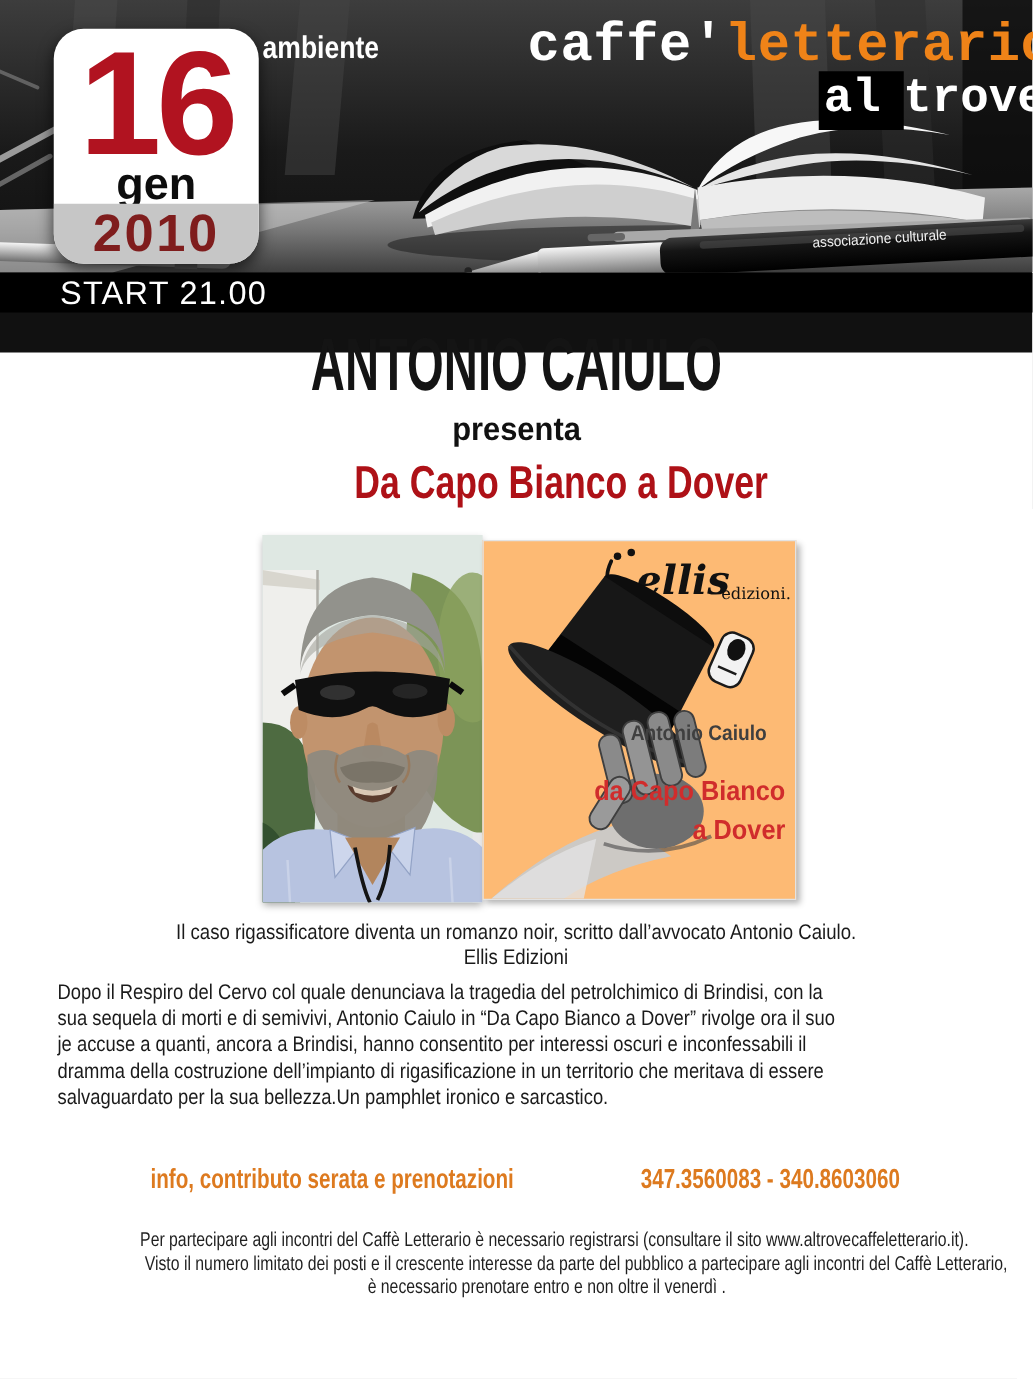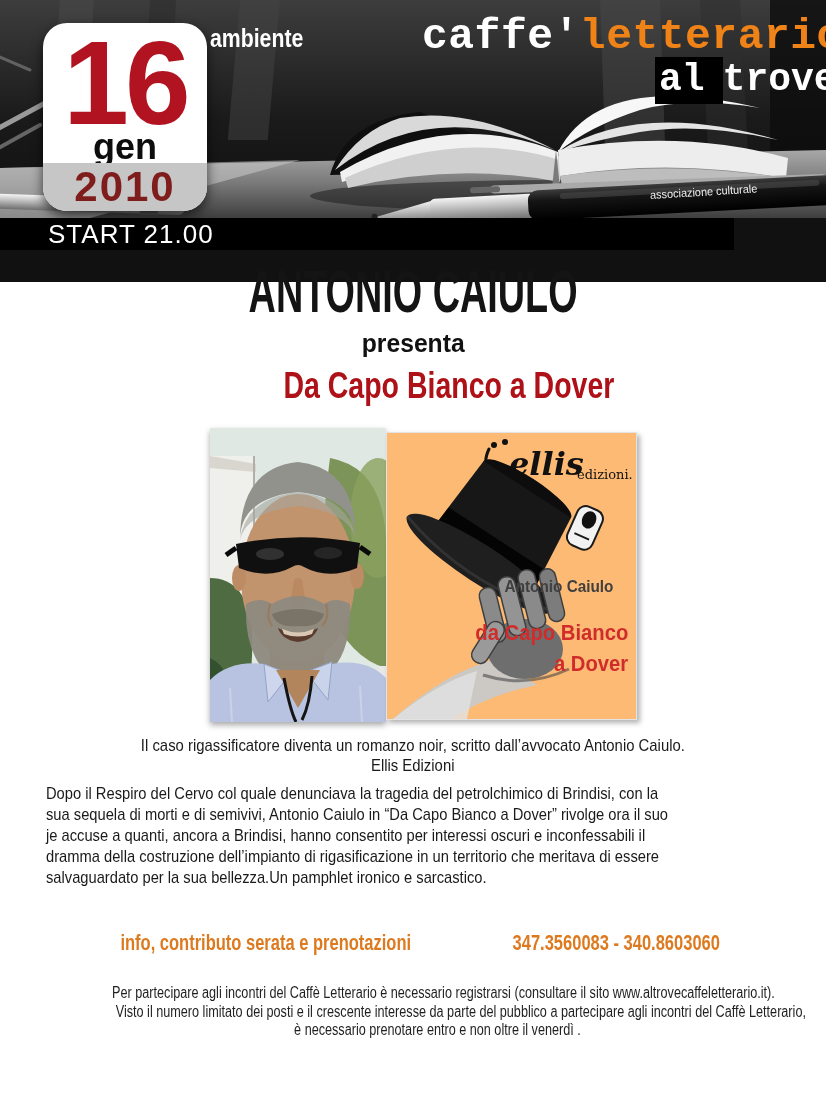--- a/index.html
+++ b/index.html
@@ -20,21 +20,21 @@
             transform:scaleX(.85);transform-origin:left center;white-space:nowrap;}
   .brand{position:absolute;left:388px;top:14px;width:430px;text-align:right;white-space:nowrap;
          font-family:"Liberation Mono",monospace;font-weight:bold;font-size:43px;line-height:46px;letter-spacing:.5px;}
   .brand .w{color:#fff;margin-left:34px;}
   .brand .o{color:#ef8318;}
   .brand-sub{position:absolute;left:655px;top:60px;white-space:nowrap;
              font-family:"Liberation Mono",monospace;font-weight:bold;font-size:38px;line-height:40px;color:#fff;}
   .brand-sub .hl{background:#000;padding:1px 18px 3px 4px;}
   .assoc{position:absolute;left:650px;top:189px;font-size:11.5px;color:#f0f0f0;white-space:nowrap;
          transform:rotate(-3.5deg) scaleX(.95);transform-origin:left center;}
-  .start-bar{position:absolute;left:0;top:218px;width:734px;height:32px;background:#000;}
+  .start-bar{position:absolute;left:0;top:218px;width:826px;height:32px;background:#000;}
   .start-time{position:absolute;left:48px;top:0;font-size:26px;line-height:32px;color:#fff;letter-spacing:1px;white-space:nowrap;}
   
   .center-line{position:absolute;left:0;width:826px;text-align:center;white-space:nowrap;}
   .author-title{top:264px;}
   .author-title span{display:inline-block;font-size:60px;line-height:56px;font-weight:bold;color:#141414;
                      transform:scaleX(.63);transform-origin:center;}
   .presents{top:328px;}
   .presents span{display:inline-block;font-size:26px;line-height:30px;font-weight:bold;color:#111;
                  transform:scaleX(.95);transform-origin:center;}
   .book-title{top:366px;padding-left:36px;}

